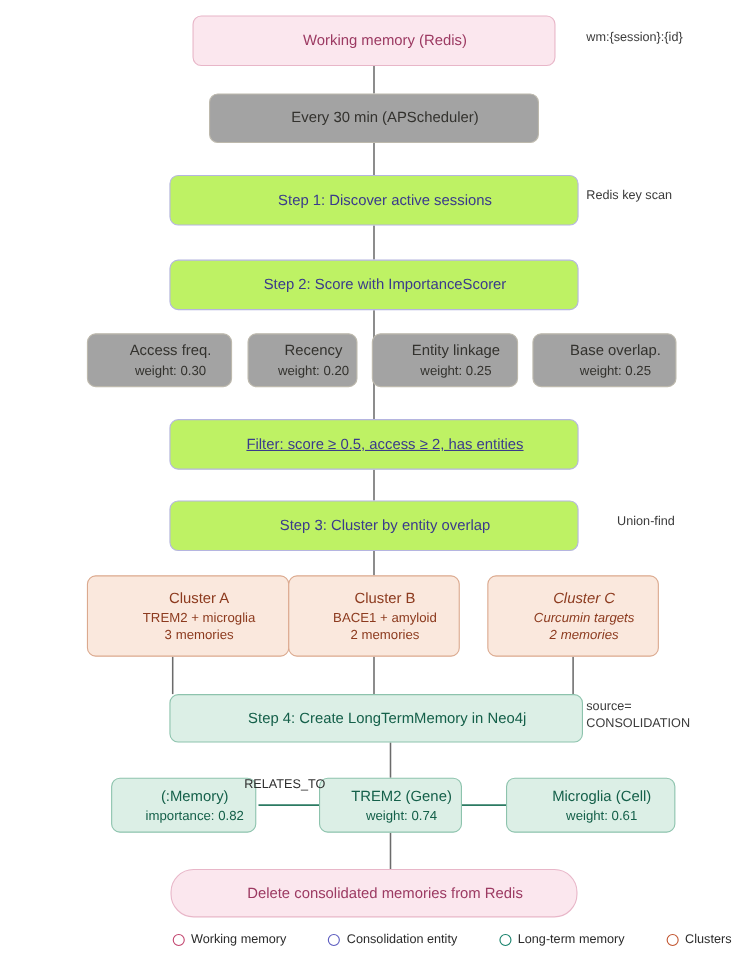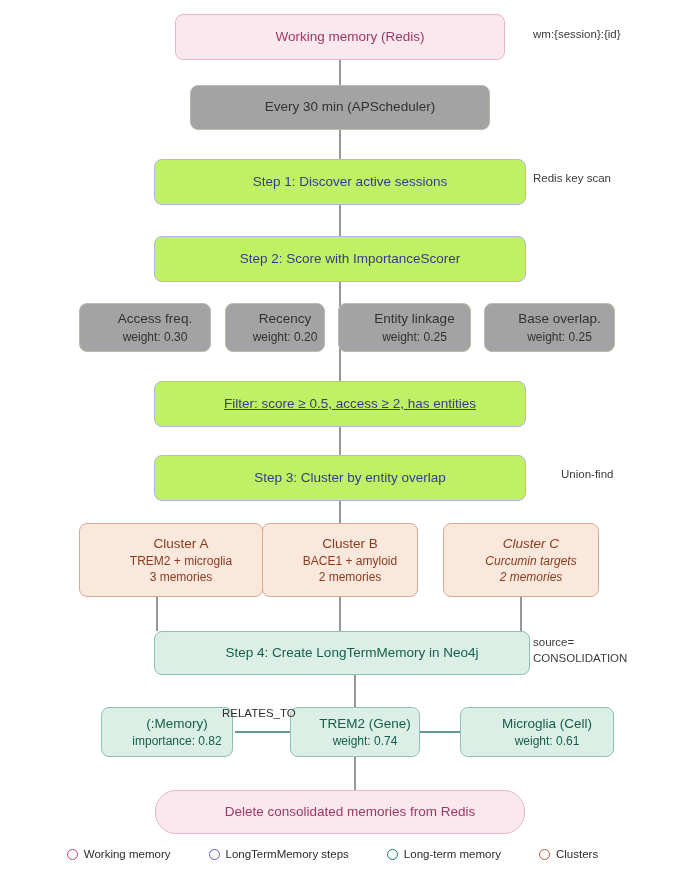--- a/index.html
+++ b/index.html
@@ -89,21 +89,21 @@
     color: #2f2f2f;
     background: transparent;
     white-space: nowrap;
   }
   #legend {
     position: absolute;
     left: 0;
     top: 848px;
     width: 665px;
     display: flex;
-    justify-content: center;
+    justify-content: flex-end;
     gap: 38px;
     align-items: center;
   }
   .legend-item {
     display: flex;
     align-items: center;
     gap: 6px;
     font-size: 11.5px;
     color: #2b2b2b;
   }
@@ -222,21 +222,21 @@
       <div class="edge-label" style="left: 222px; top: 707px;">RELATES_TO</div>
     </div>
 
   <div id="legend">
       <div class="legend-item">
         <span class="legend-dot" style="border-color: rgb(194, 68, 110);"></span>
         <span>Working memory</span>
       </div>
       <div class="legend-item">
         <span class="legend-dot" style="border-color: rgb(91, 91, 191);"></span>
-        <span>LongTermMemory steps</span>
+        <span>Consolidation entity</span>
       </div>
       <div class="legend-item">
         <span class="legend-dot" style="border-color: rgb(21, 128, 106);"></span>
         <span>Long-term memory</span>
       </div>
       <div class="legend-item">
         <span class="legend-dot" style="border-color: rgb(194, 85, 47);"></span>
         <span>Clusters</span>
       </div>
     </div>

